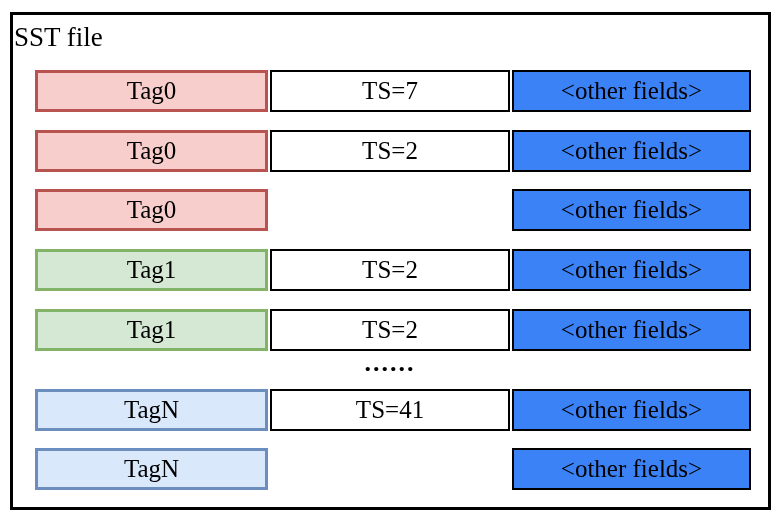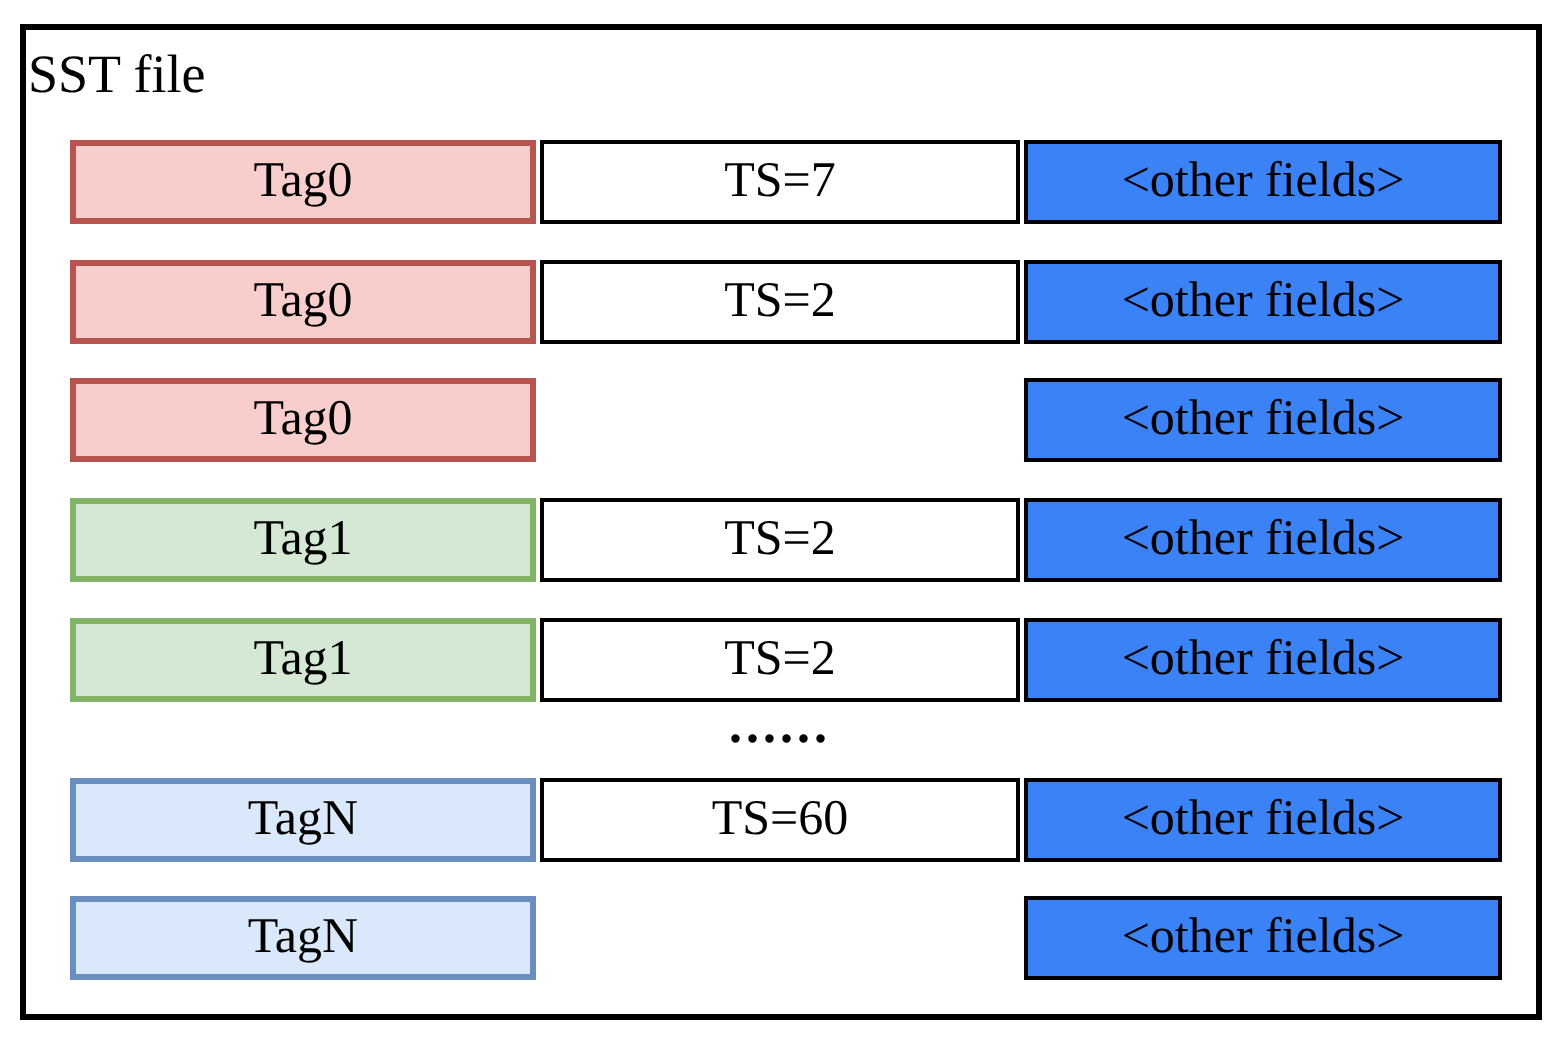--- a/index.html
+++ b/index.html
@@ -126,21 +126,21 @@
   <div class="row row-5">
     <div class="cell tag-cell" style="background-color: rgb(213, 232, 212); border-color: rgb(130, 179, 102);">Tag1</div>
     <div class="cell ts-cell">TS=2</div>
     <div class="cell other-cell">&lt;other fields&gt;</div>
   </div>
 
   <div class="ellipsis">......</div>
 
   <div class="row row-6">
     <div class="cell tag-cell" style="background-color: rgb(218, 232, 252); border-color: rgb(108, 142, 191);">TagN</div>
-    <div class="cell ts-cell">TS=60</div>
+    <div class="cell ts-cell">TS=41</div>
     <div class="cell other-cell">&lt;other fields&gt;</div>
   </div>
 
   <div class="row row-7">
     <div class="cell tag-cell" style="background-color: rgb(218, 232, 252); border-color: rgb(108, 142, 191);">TagN</div>
     <div class="cell other-cell">&lt;other fields&gt;</div>
   </div>
 
 </div>
 

